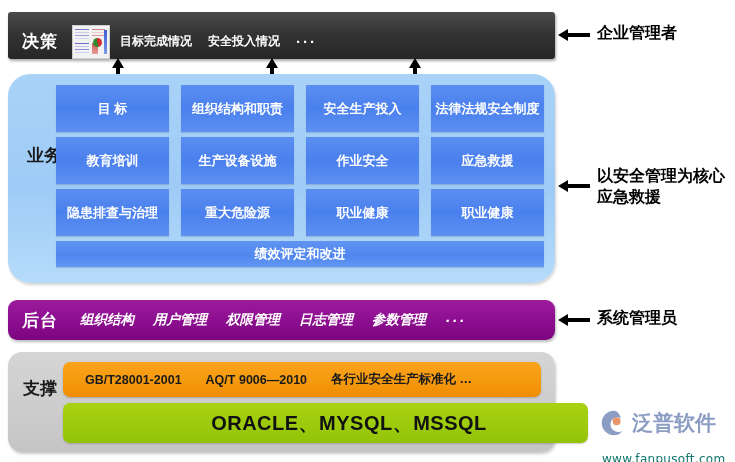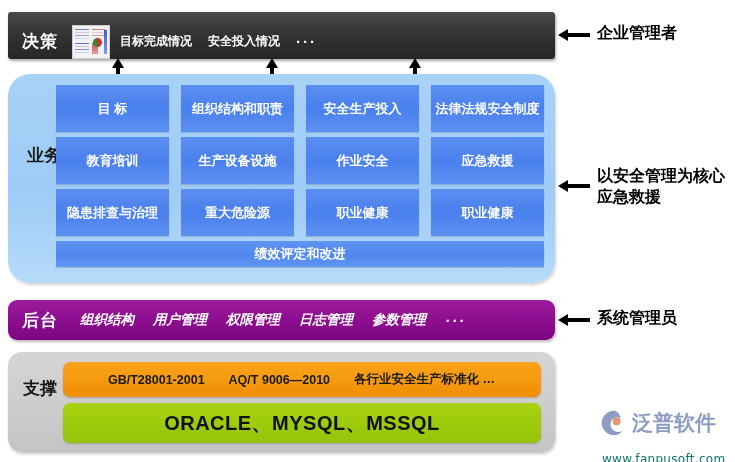--- a/index.html
+++ b/index.html
@@ -201,21 +201,21 @@
     left: 55px;
     top: 10px;
     width: 478px;
     height: 35px;
     border-radius: 7px;
     background: linear-gradient(180deg,#faa21c 0%, #f59b0f 50%, #f08c05 100%);
     box-shadow: 0 1px 2px rgba(0,0,0,0.2);
     display: flex;
     align-items: center;
     box-sizing: border-box;
-    padding-left: 45px;
+    padding-left: 22px;
   }
   .std-item {
     color: #1a1a1a;
     font-weight: bold;
     font-size: 12.5px;
     white-space: nowrap;
     margin-right: 24px;
   }
   .db-bar {
     position: absolute;
@@ -226,20 +226,21 @@
     border-radius: 7px;
     background: linear-gradient(180deg,#a8d211 0%, #9ecb0d 50%, #93c309 100%);
     box-shadow: 0 1px 2px rgba(0,0,0,0.2);
     display: flex;
     align-items: center;
     justify-content: center;
     color: #111111;
     font-weight: bold;
     font-size: 20px;
     letter-spacing: 0.5px;
+    padding-left: 47px;
   }
 
   
   .up-arrow {
     position: absolute;
     width: 12px;
     height: 28px;
   }
   .up-arrow .shaft {
     position: absolute;

